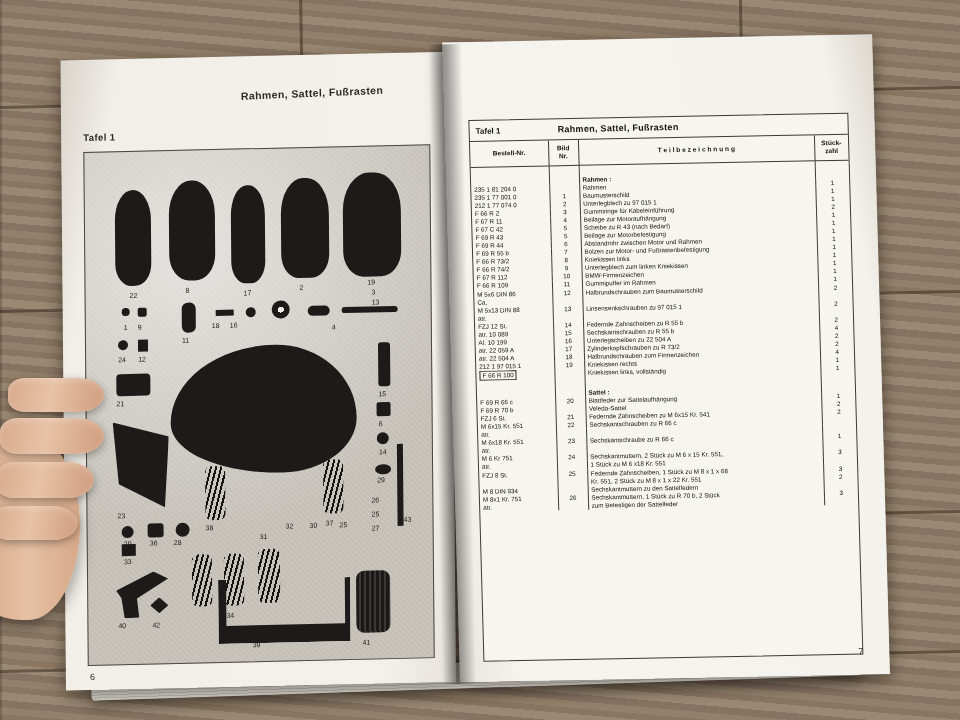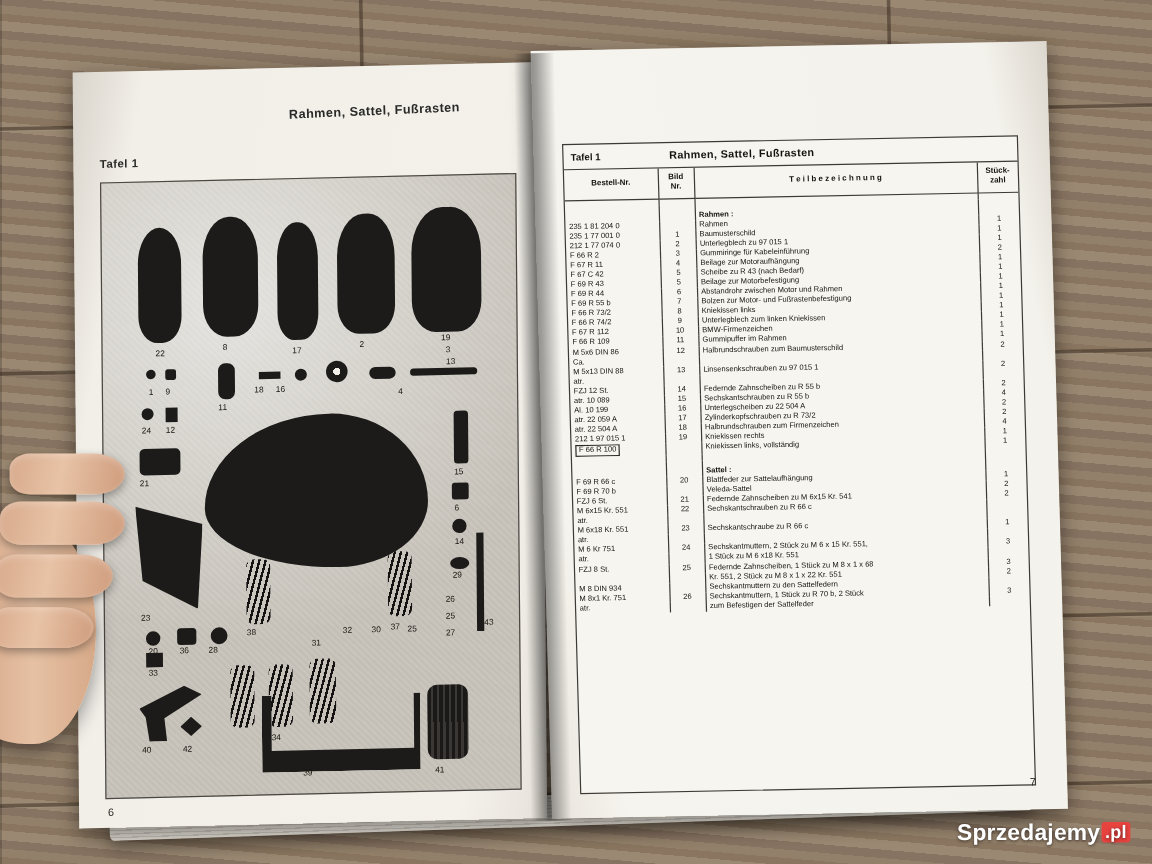--- a/index.html
+++ b/index.html
@@ -659,16 +659,13 @@
   </div>
 
   <div id="hand">
     <div id="palm"></div>
     <div class="finger" style="left:18px;top:8px;width:96px;height:34px;"></div>
     <div class="finger" style="left:10px;top:48px;width:104px;height:36px;"></div>
     <div class="finger" style="left:6px;top:92px;width:98px;height:36px;"></div>
     <div class="finger" style="left:2px;top:136px;width:86px;height:34px;"></div>
   </div>
 
-  <div id="watermark">
-    <span>Sprzedajemy</span><span class="dotpl">.pl</span>
-  </div>
 </div>
 
 </body></html>

